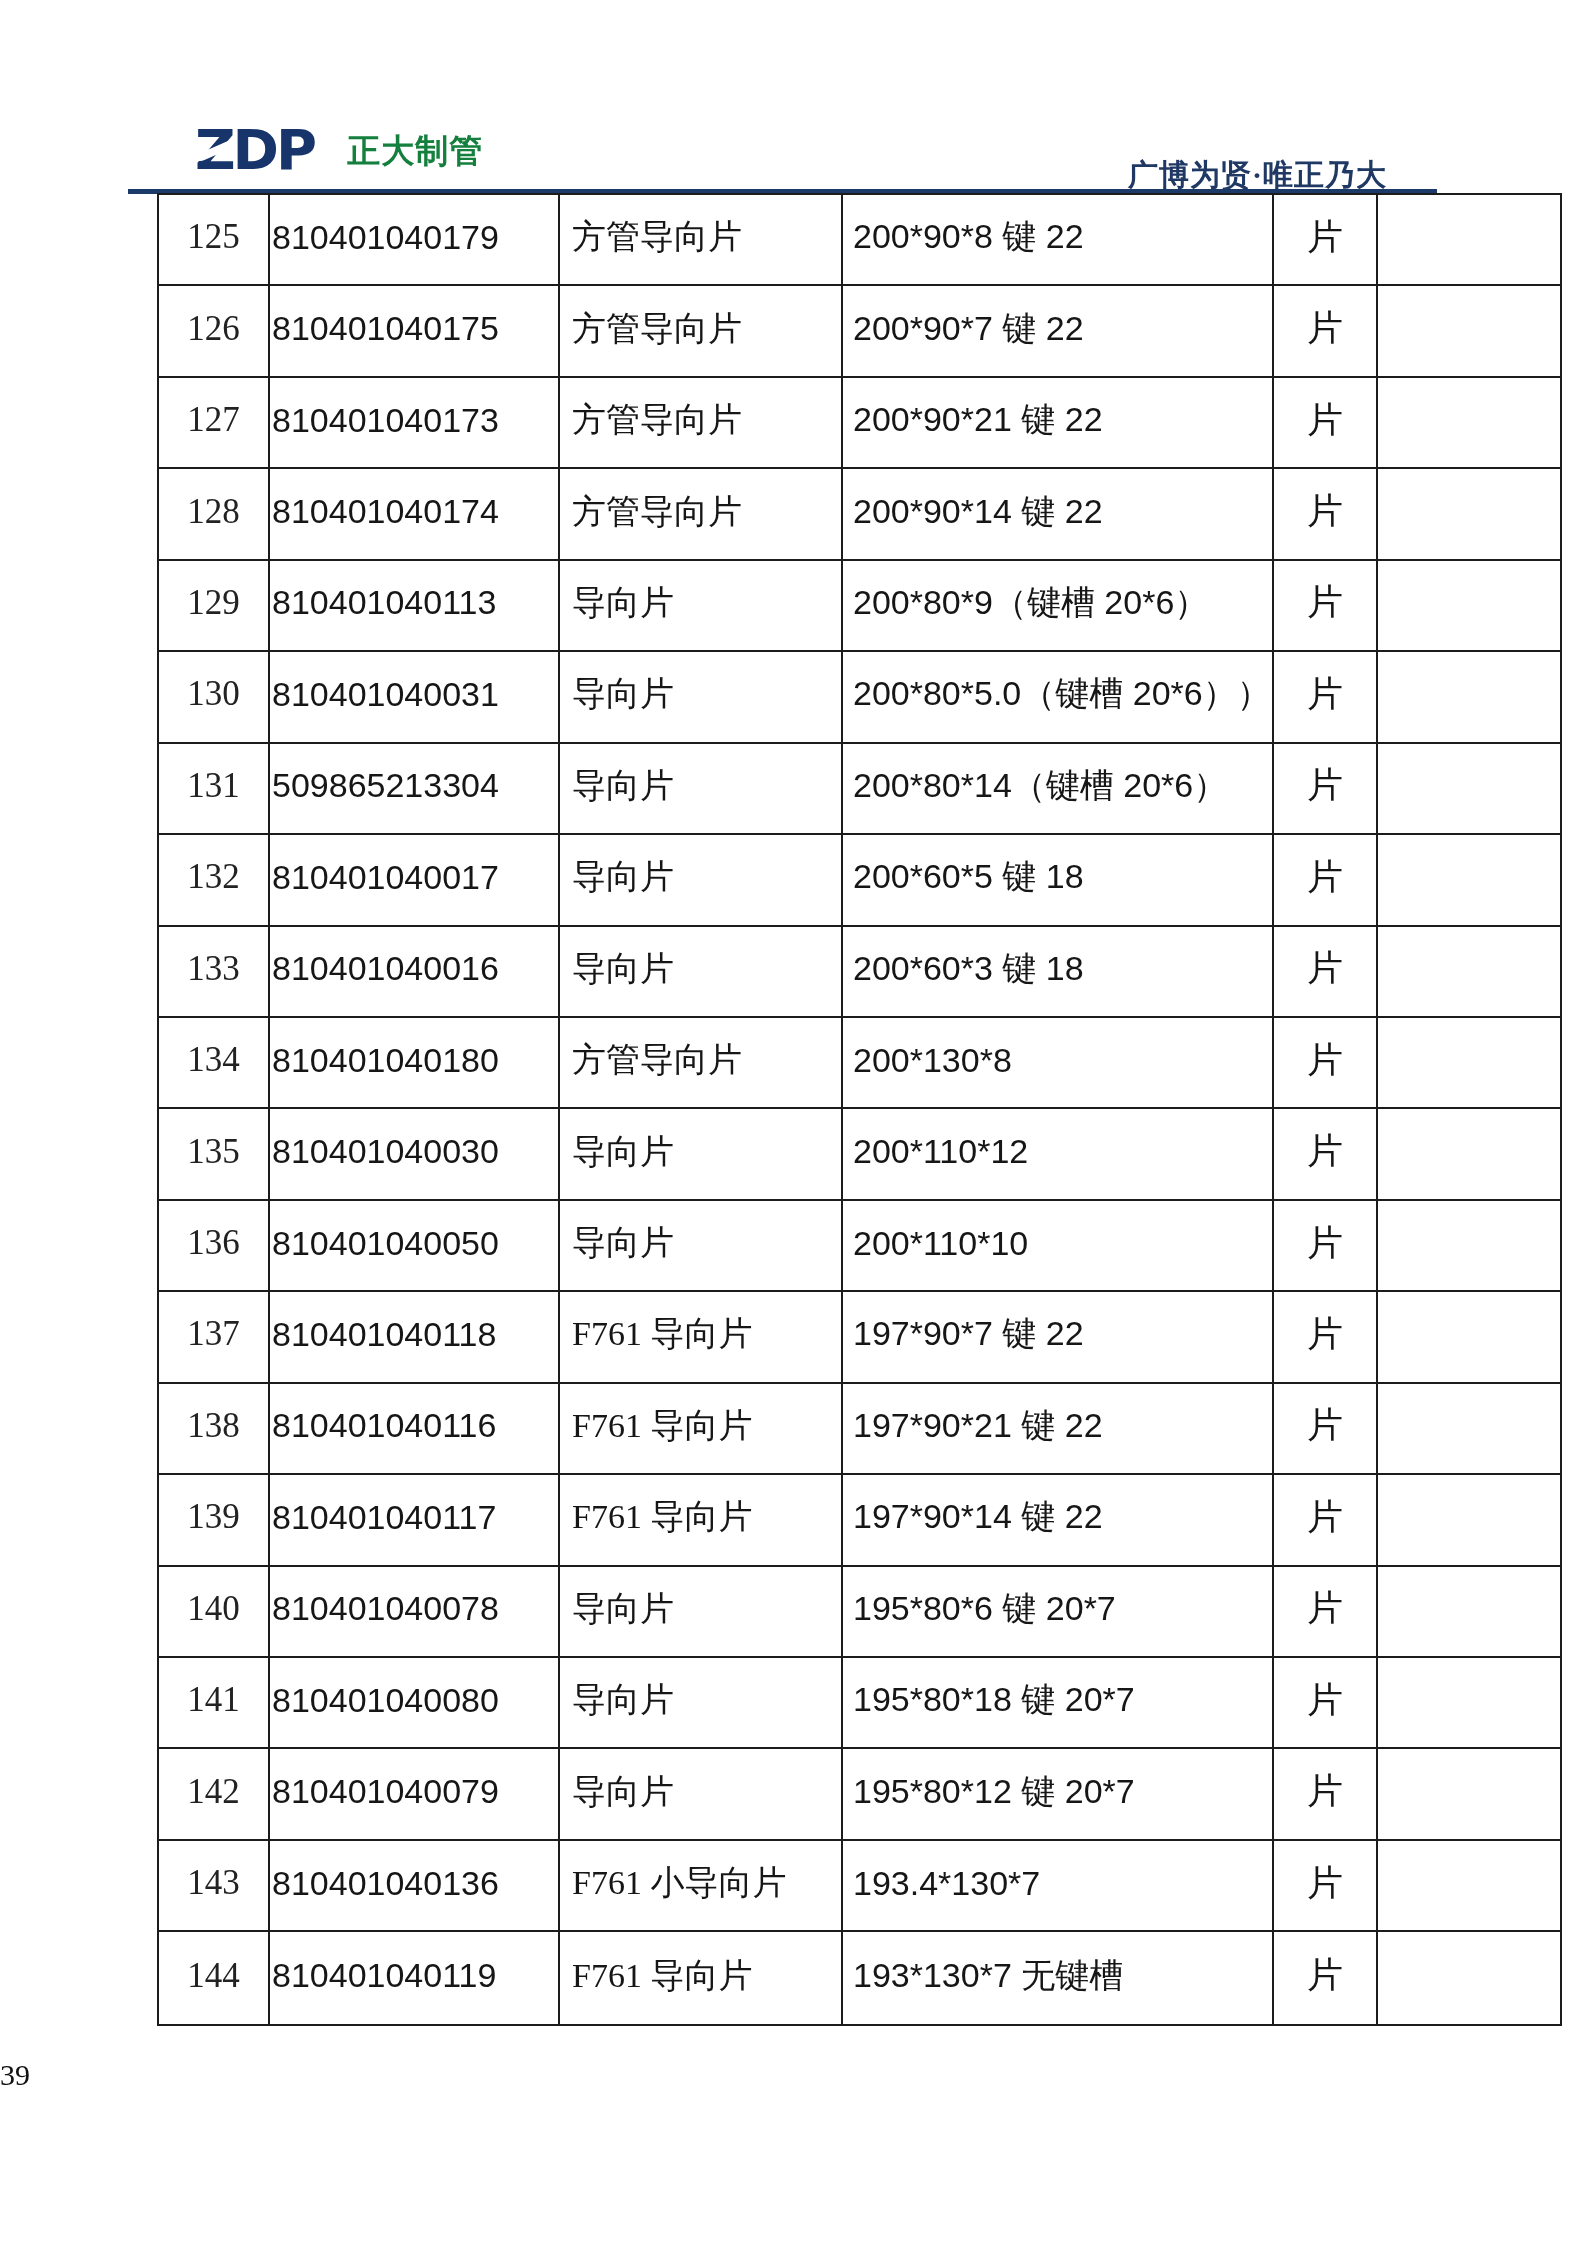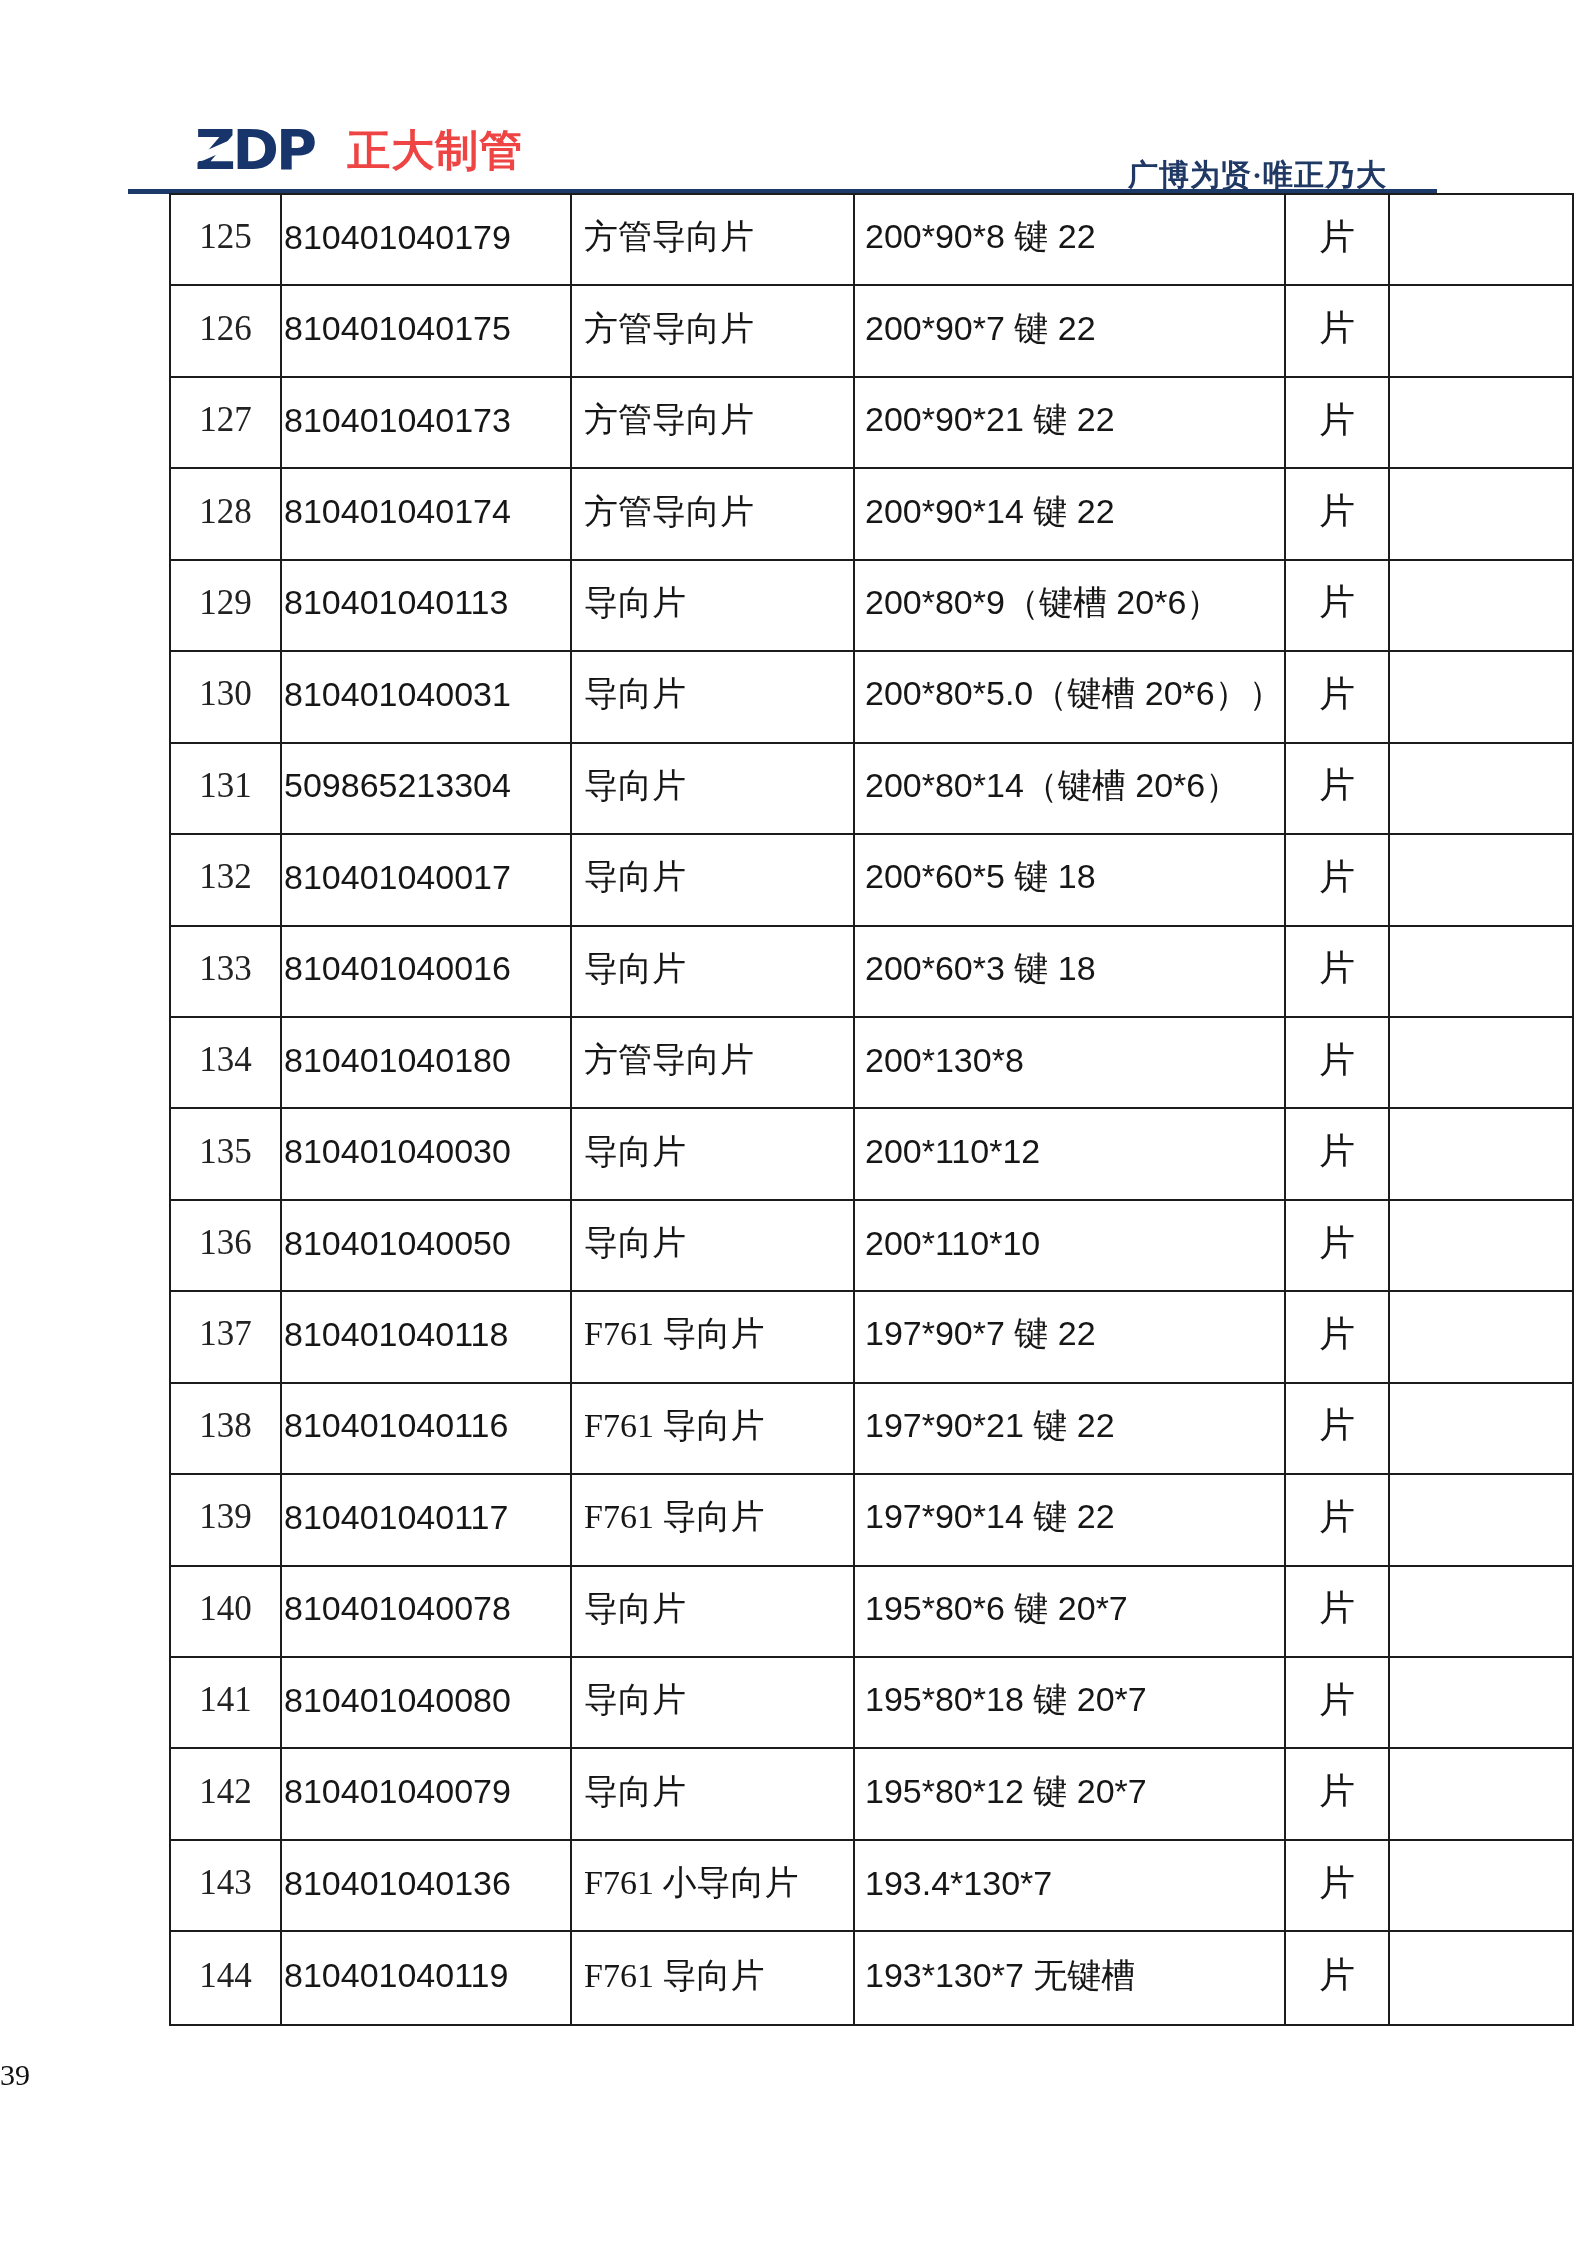--- a/index.html
+++ b/index.html
@@ -27,23 +27,23 @@
   }
   .logo-zdp::after {            
     content: ""; position: absolute;
     left: 0px; top: 25px; width: 40px; height: 8px;
     background: #ffffff;
     border-radius: 6px / 50%;
     transform: rotate(-24deg);
   }
   .logo-cn {
     font-family: "Liberation Sans", sans-serif;
-    font-weight: bold; font-size: 43px; line-height: 1;
+    font-weight: bold; font-size: 33px; line-height: 1;
     letter-spacing: 1px;
-    color: #ef4444;
+    color: #15803d;
   }
   .header-motto {
     position: absolute; right: 200px; top: 158px;
     font-family: "Liberation Serif", serif;
     font-weight: bold; font-size: 30px; line-height: 1.1;
     letter-spacing: 1px;
     color: #1f3864;
     white-space: nowrap;
   }
   .header-rule {
@@ -54,21 +54,20 @@
 
   
   .parts-table {
     position: absolute; left: 157px; top: 193px;
     width: 1405px;
     display: grid;
     grid-template-columns: 111px 290px 283px 431px 104px 182px;
     grid-auto-rows: 91.45px;
     border: 2px solid #1c1c1c;
     background: #ffffff;
-    margin-left: 12px;
   }
   .t-row { display: contents; }
   .cell {
     border-right: 2px solid #1c1c1c;
     border-bottom: 2px solid #1c1c1c;
     display: flex; align-items: center;
     overflow: hidden;
     font-size: 34px;
     padding-bottom: 5px;
     color: #161616;

